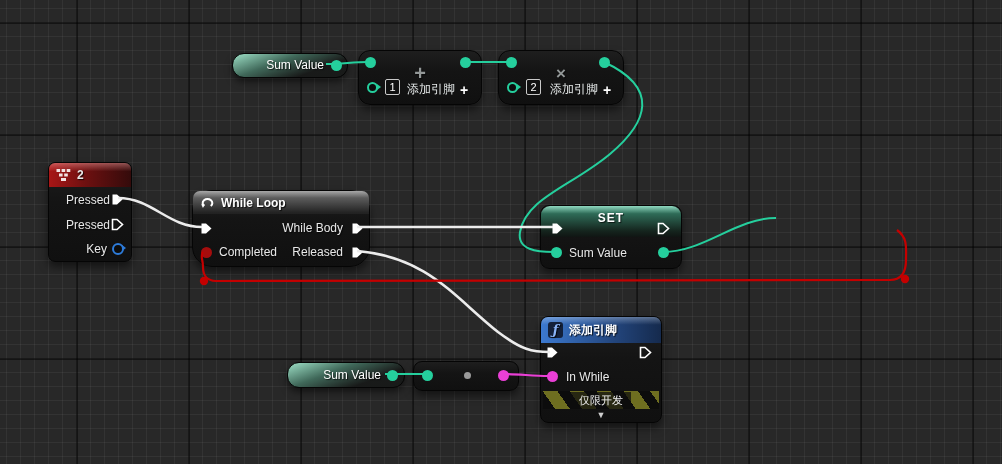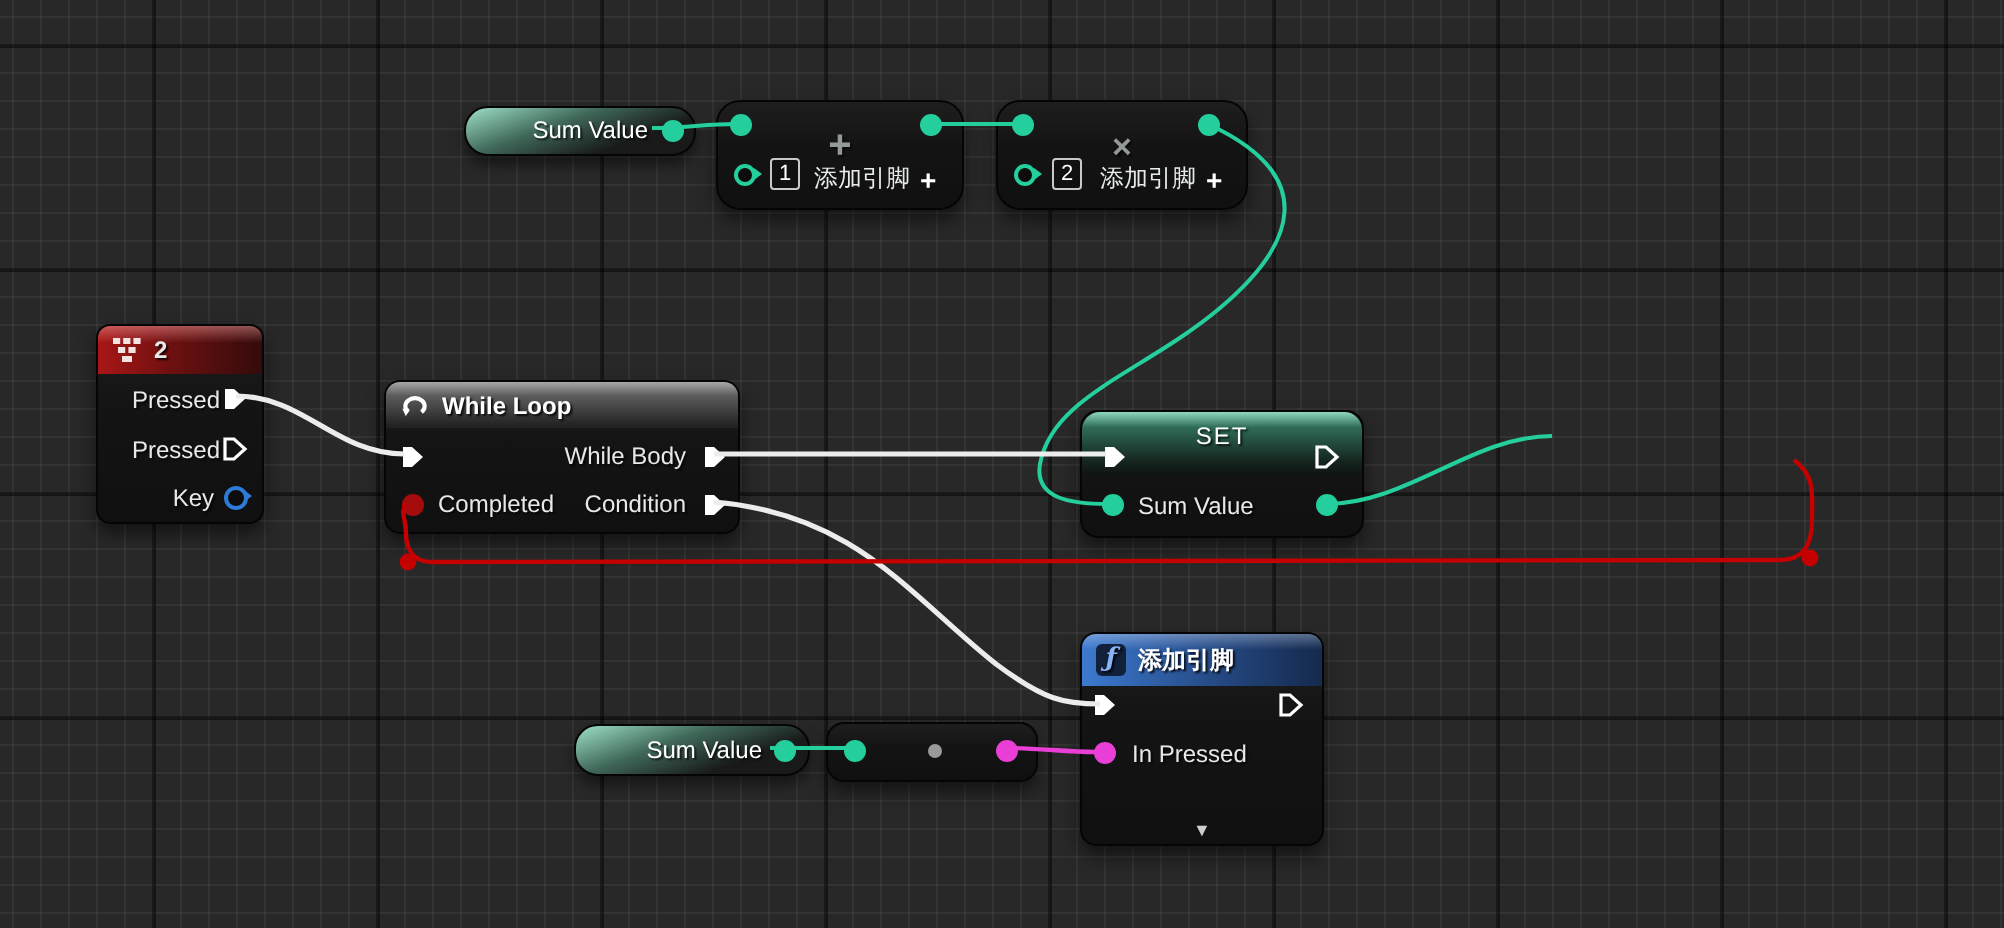--- a/index.html
+++ b/index.html
@@ -114,46 +114,46 @@
         <path d="M1.5,1.5 h4.5 L11.5,6.5 L6,11.5 H1.5 z" fill="#fff"></path>
       </svg>
     <span class="lbl" style="right:21px;top:55px">Pressed</span>
     <svg class="epin" style="left:62px;top:55px" viewBox="0 0 13 13">
         <path d="M1.5,1.5 h4.5 L11.5,6.5 L6,11.5 H1.5 z" fill="none" stroke="#fff" stroke-width="1.6"></path>
       </svg>
     <span class="lbl" style="right:24px;top:79px">Key</span>
     <span class="dpin hollow c-blue" style="left:63px;top:80px"></span>
   </div>
 
-  <div class="node" style="left:192px;top:190px;width:176px;height:75px;border-radius:8px">
+  <div class="node" style="left:192px;top:190px;width:176px;height:75px;border-radius:20px">
     <div class="hdr hdr-gray" style="border-radius:7px 7px 0 0;color:#fff">
       <svg width="15" height="13" viewBox="0 0 16 14">
         <path d="M4.5,10.8 A5.2,4.3 0 1 1 11.5,10.8" fill="none" stroke="#fff" stroke-width="2.2"></path>
         <path d="M1.2,9 L5,9 L3.1,13 Z" fill="#fff"></path>
       </svg>
       <span>While Loop</span>
     </div>
     <svg class="epin" style="left:7px;top:31px" viewBox="0 0 13 13">
         <path d="M1.5,1.5 h4.5 L11.5,6.5 L6,11.5 H1.5 z" fill="#fff"></path>
       </svg>
     <span class="dpin filled c-red" style="left:8px;top:56px"></span>
     <span class="lbl" style="left:26px;top:54px">Completed</span>
     <span class="lbl" style="right:26px;top:30px">While Body</span>
     <svg class="epin" style="left:158px;top:31px" viewBox="0 0 13 13">
         <path d="M1.5,1.5 h4.5 L11.5,6.5 L6,11.5 H1.5 z" fill="#fff"></path>
       </svg>
-    <span class="lbl" style="right:26px;top:54px">Condition</span>
+    <span class="lbl" style="right:26px;top:54px">Released</span>
     <svg class="epin" style="left:158px;top:55px" viewBox="0 0 13 13">
         <path d="M1.5,1.5 h4.5 L11.5,6.5 L6,11.5 H1.5 z" fill="#fff"></path>
       </svg>
   </div>
 
   <div class="node" style="left:540px;top:205px;width:140px;height:62px;border-radius:9px">
     <div class="hdr-teal" style="position:absolute;left:0;right:0;top:0"></div>
-    <span class="lbl" style="left:0;right:0;top:5px;text-align:center;font-weight:normal;letter-spacing:1px;color:#fff">SET</span>
+    <span class="lbl" style="left:0;right:0;top:5px;text-align:center;font-weight:bold;letter-spacing:1px;color:#fff">SET</span>
     <svg class="epin" style="left:10px;top:16px" viewBox="0 0 13 13">
         <path d="M1.5,1.5 h4.5 L11.5,6.5 L6,11.5 H1.5 z" fill="#fff"></path>
       </svg>
     <svg class="epin" style="left:116px;top:16px" viewBox="0 0 13 13">
         <path d="M1.5,1.5 h4.5 L11.5,6.5 L6,11.5 H1.5 z" fill="none" stroke="#fff" stroke-width="1.6"></path>
       </svg>
     <span class="dpin filled c-green" style="left:10px;top:41px"></span>
     <span class="lbl" style="left:28px;top:40px">Sum Value</span>
     <span class="dpin filled c-green" style="left:117px;top:41px"></span>
   </div>
@@ -164,21 +164,24 @@
       <span class="fchip">ƒ</span>
       <span>添加引脚</span>
     </div>
     <svg class="epin" style="left:5px;top:29px" viewBox="0 0 13 13">
         <path d="M1.5,1.5 h4.5 L11.5,6.5 L6,11.5 H1.5 z" fill="#fff"></path>
       </svg>
     <svg class="epin" style="left:98px;top:29px" viewBox="0 0 13 13">
         <path d="M1.5,1.5 h4.5 L11.5,6.5 L6,11.5 H1.5 z" fill="none" stroke="#fff" stroke-width="1.6"></path>
       </svg>
     <span class="dpin filled c-magenta" style="left:6px;top:54px"></span>
-    <span class="lbl" style="left:25px;top:53px">In Pressed</span>
+    <span class="lbl" style="left:25px;top:53px">In While</span>
+    <div class="hazard" style="top:74px">
+      <span>仅限开发</span>
+    </div>
     <span class="expand" style="top:94px">▼</span>
   </div>
 
   <div class="pill" style="left:287px;top:362px;width:116px;height:24px">
     <span class="pill-label" style="top:5px">Sum Value</span>
     <span class="dpin filled c-green" style="right:6px;top:7px"></span>
   </div>
 
   <div class="node" style="left:413px;top:361px;width:104px;height:28px;border-radius:9px">
     <span class="dpin filled c-green" style="left:8px;top:8px"></span>

